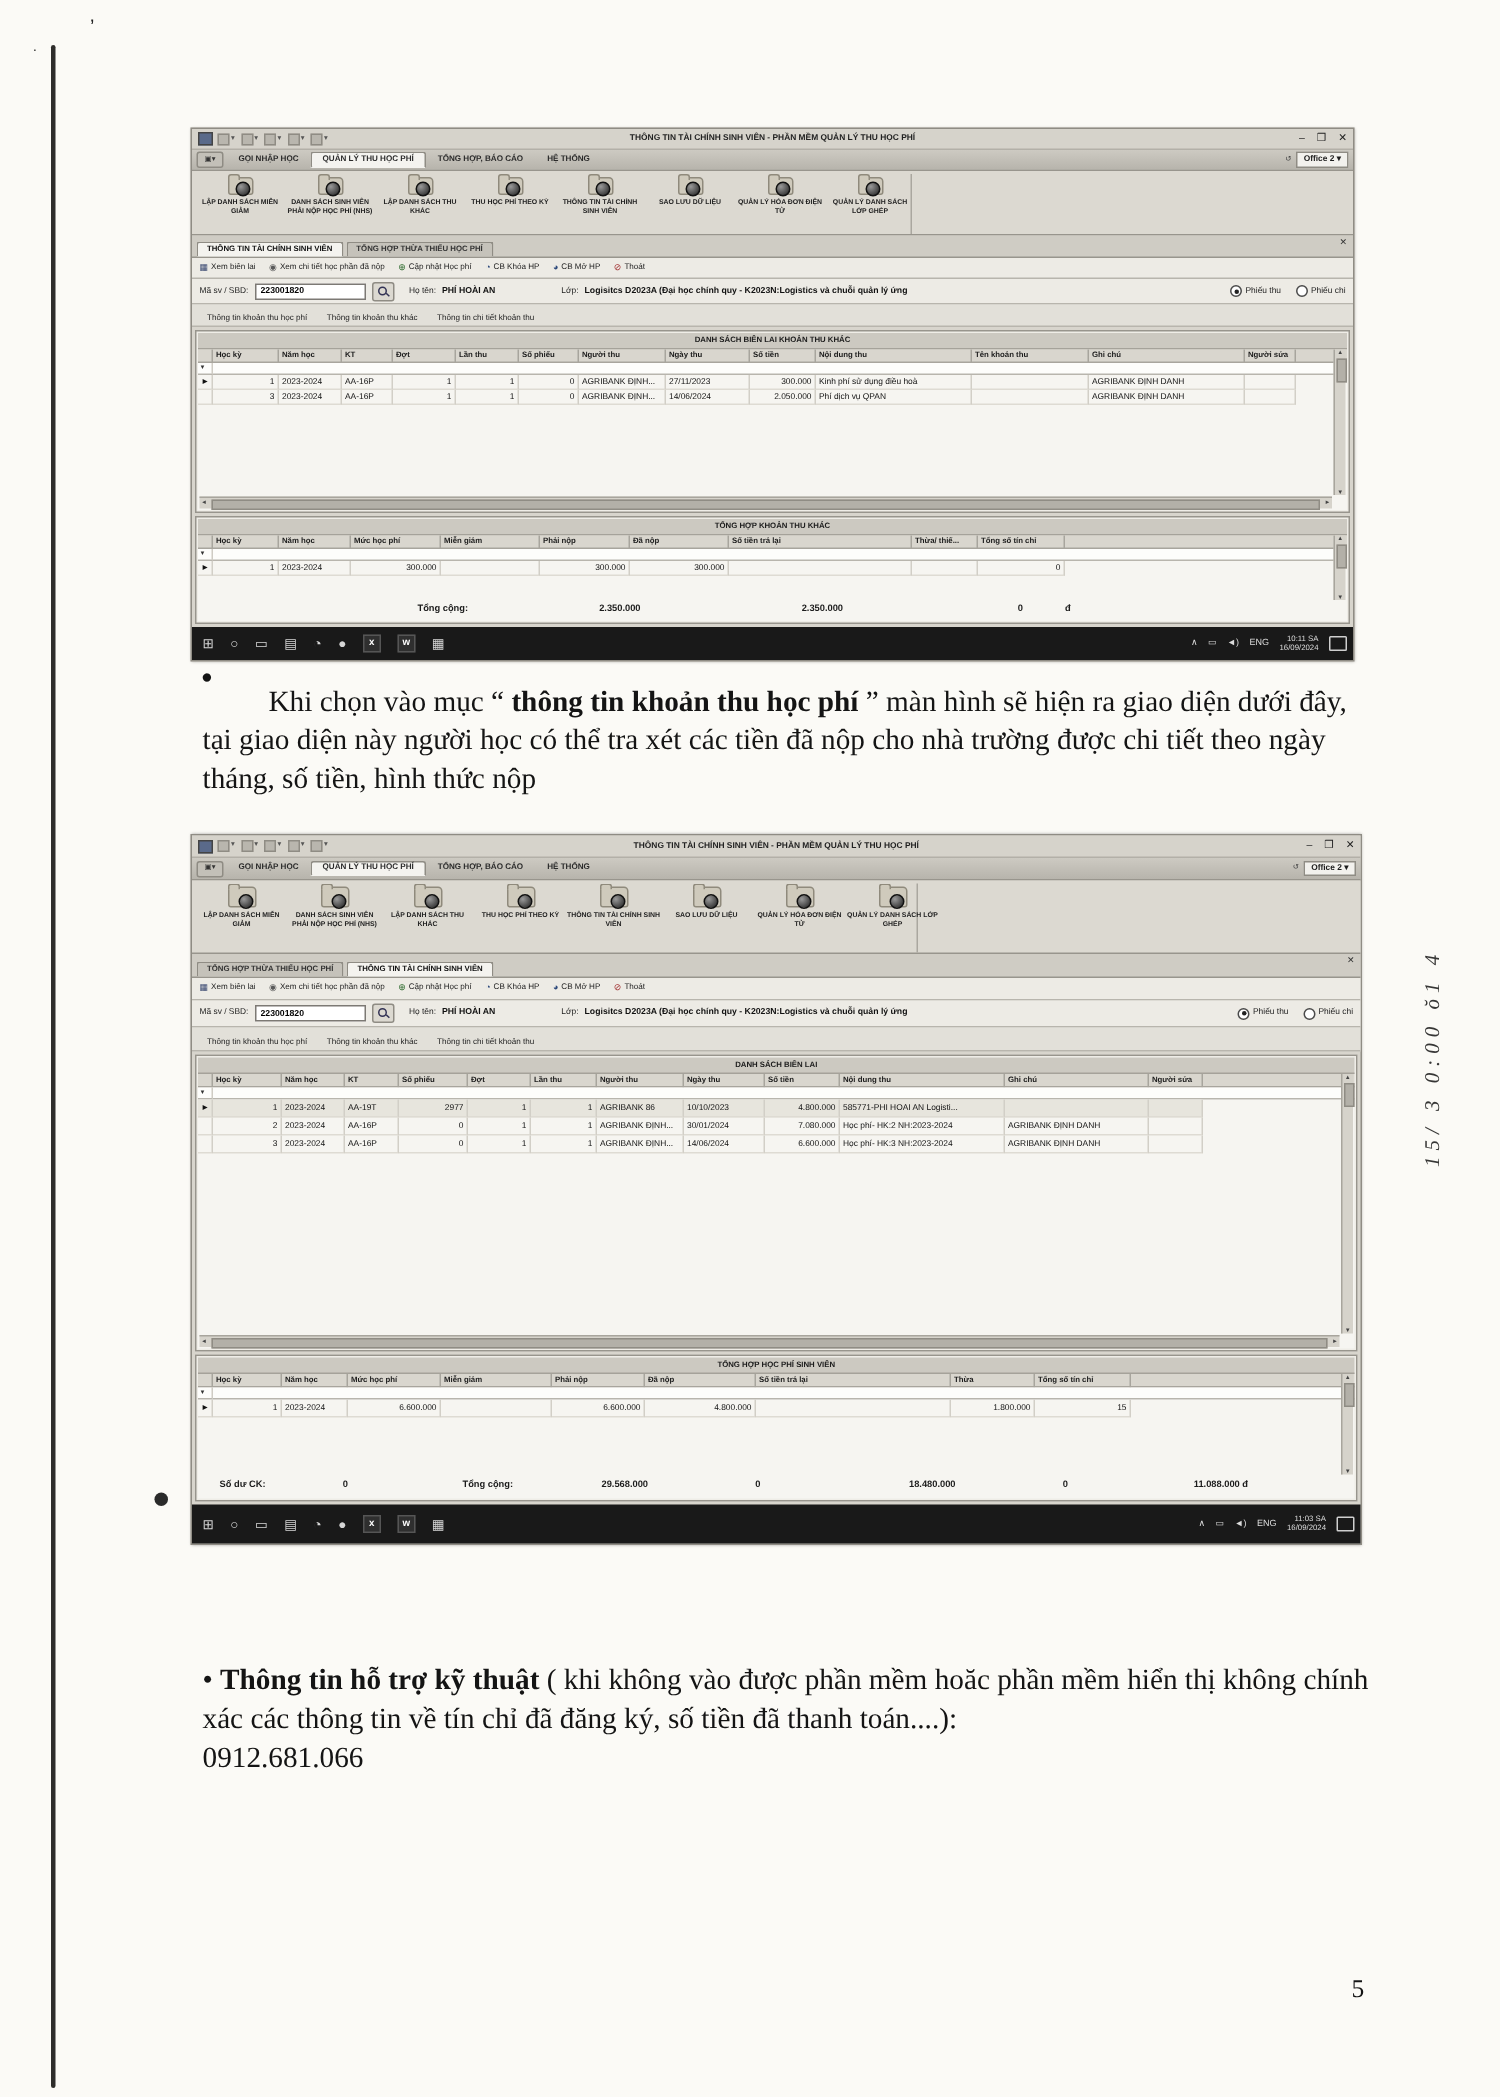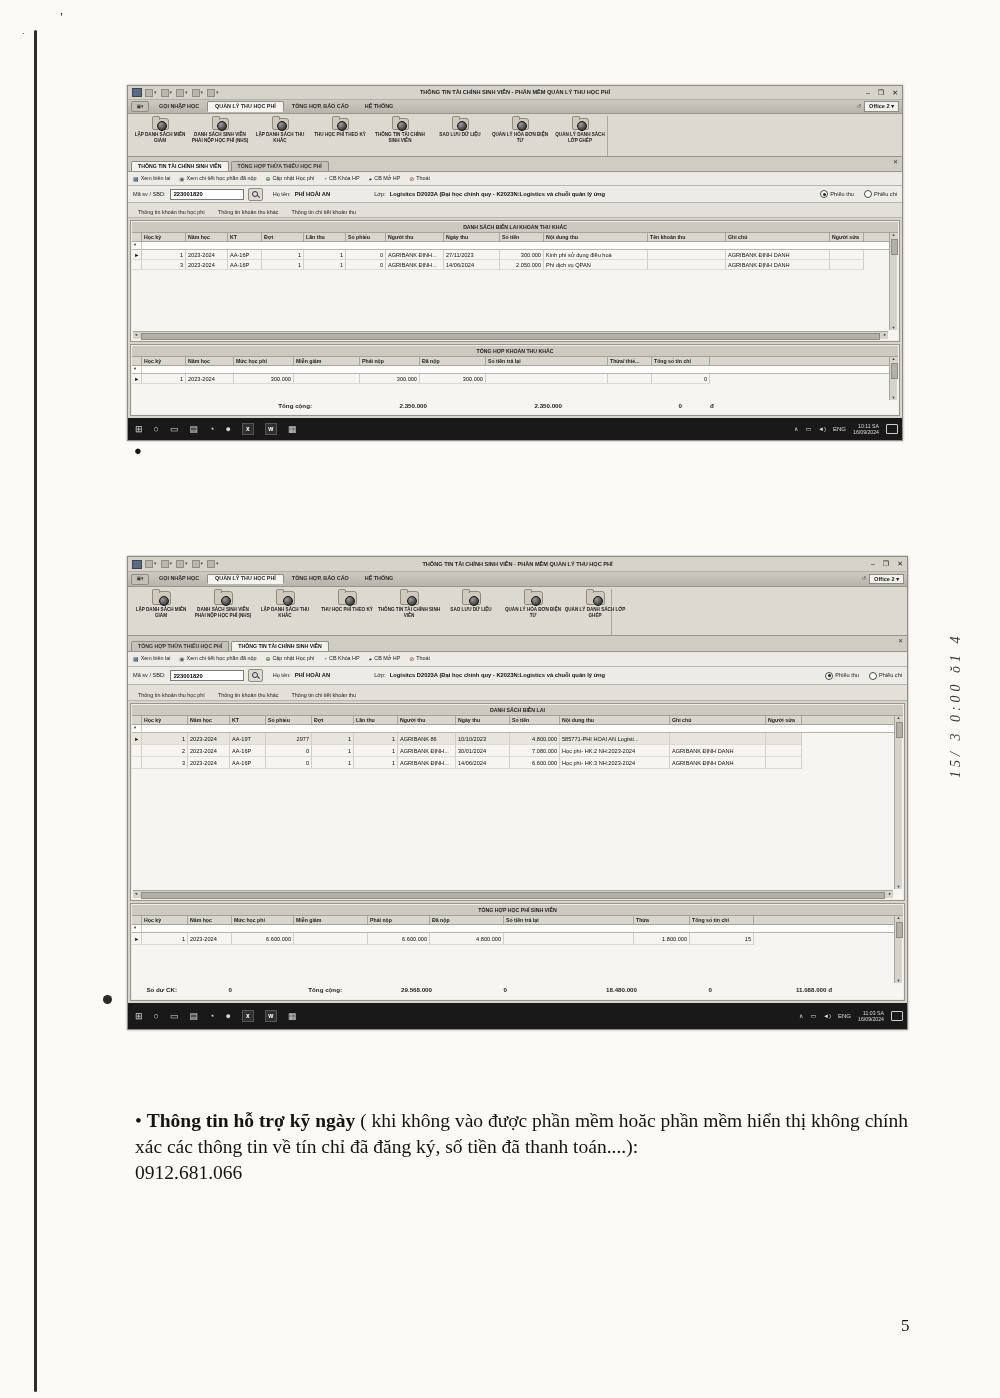--- a/index.html
+++ b/index.html
@@ -464,20 +464,21 @@
         <span class="clock">
           <span>10:11 SA</span>
           <span>16/09/2024</span>
         </span>
         <span class="notif"></span>
       </span>
     </div>
   </div>
 
   <span class="para-bullet serif">●</span>
+  <p class="para serif"><span>Khi chọn vào mục “ </span><b class="inl">thông tin khoản thu học phí</b><span> ” màn hình sẽ hiện ra giao diện dưới đây, tại giao diện này người học có thể tra xét các tiền đã nộp cho nhà trường được chi tiết theo ngày tháng, số tiền, hình thức nộp</span></p>
 
   <div class="shot s2" style="left:127px;top:556px;width:779px;">
     <div class="titlebar">
       <span class="app-ico"></span>
       <span class="qat">
         <span class="q">
             <span class="qb"></span>
             <span>▾</span>
           </span>
         <span class="q">
@@ -769,16 +770,16 @@
           <span>11:03 SA</span>
           <span>16/09/2024</span>
         </span>
         <span class="notif"></span>
       </span>
     </div>
   </div>
 
   <span class="shot-bullet"></span>
 
-  <p class="support serif"><span>•</span> <b class="inl">Thông tin hỗ trợ kỹ ngày</b><span> ( khi không vào được phần mềm hoăc phần mềm hiển thị không chính xác các thông tin về tín chỉ đã đăng ký, số tiền đã thanh toán....): </span><br><span>0912.681.066</span></p>
+  <p class="support serif"><span>•</span> <b class="inl">Thông tin hỗ trợ kỹ thuật</b><span> ( khi không vào được phần mềm hoăc phần mềm hiển thị không chính xác các thông tin về tín chỉ đã đăng ký, số tiền đã thanh toán....): </span><br><span>0912.681.066</span></p>
 
   <div class="pagenum serif">5</div>
 </div>
 
 </body></html>

